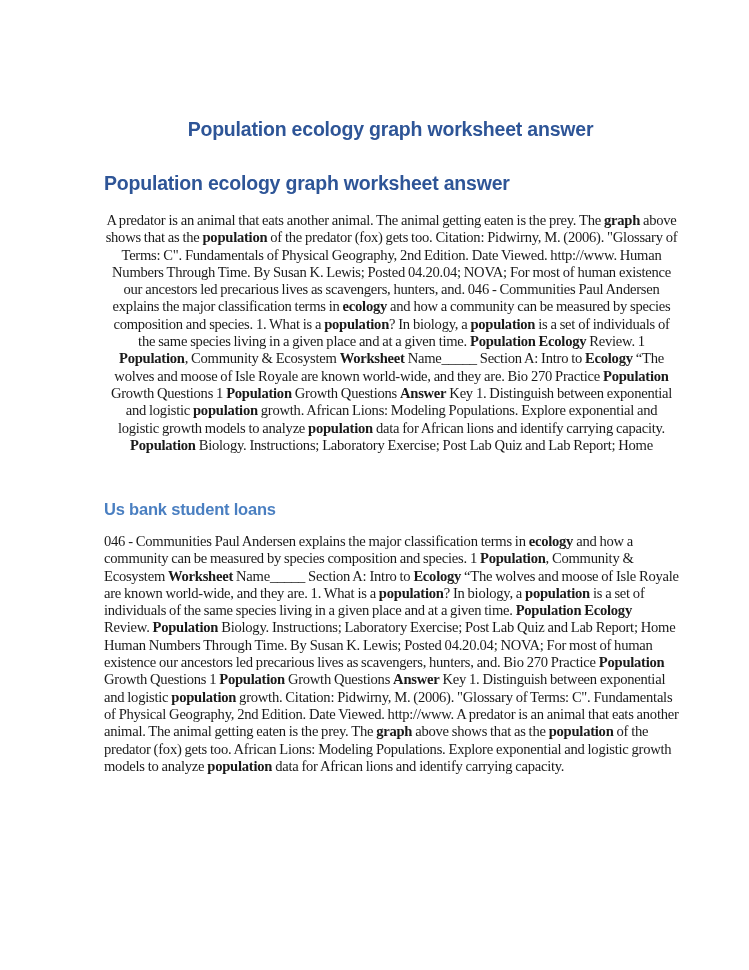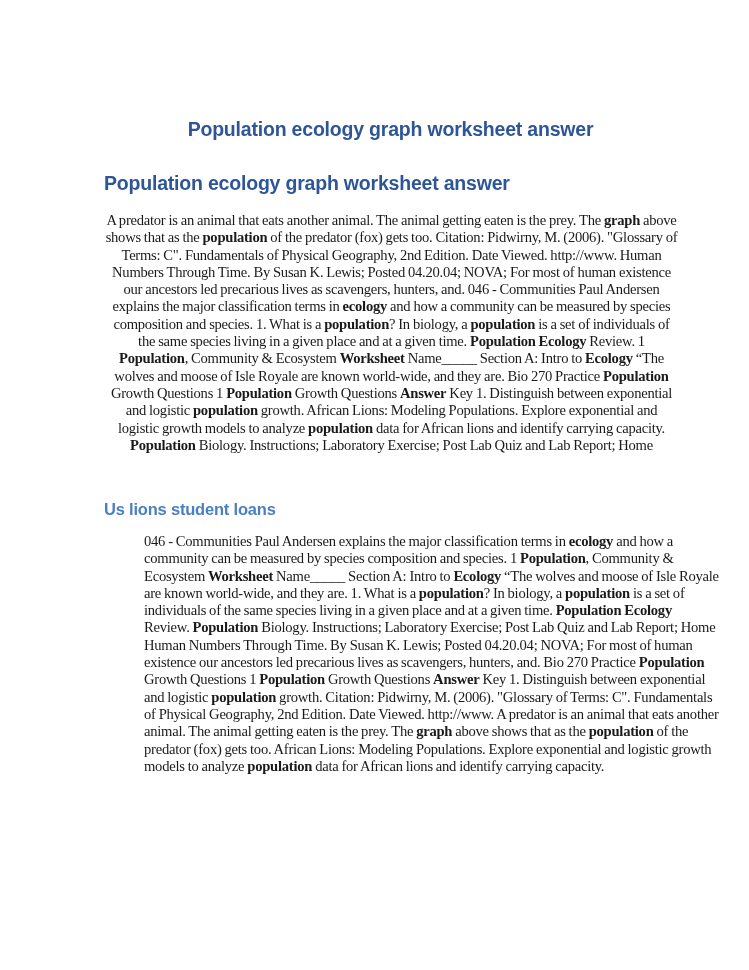--- a/index.html
+++ b/index.html
@@ -3,27 +3,27 @@
 <meta charset="utf-8">
 <style>
   html, body { margin: 0; padding: 0; background: #ffffff; }
   body { width: 749px; height: 970px; overflow: hidden; position: relative; font-family: "Liberation Serif", serif; color: #1a1a1a; }
   .page { position: absolute; left: 16px; top: 0; width: 749px; height: 970px; }
   .title { position: absolute; left: 0; width: 749px; top: 118px; text-align: center; font-family: "Liberation Sans", sans-serif; font-weight: bold; font-size: 19.5px; color: #2e5597; letter-spacing: -0.2px; margin: 0; }
   .h1 { position: absolute; left: 88px; top: 172px; font-family: "Liberation Sans", sans-serif; font-weight: bold; font-size: 19.5px; color: #2e5597; letter-spacing: -0.2px; margin: 0; }
   .h2 { position: absolute; left: 88px; top: 500px; font-family: "Liberation Sans", sans-serif; font-weight: bold; font-size: 16.5px; color: #4a7fc1; letter-spacing: -0.2px; margin: 0; }
   .para { position: absolute; left: 88px; width: 575px; font-size: 14.6px; line-height: 17.3px; margin: 0; letter-spacing: -0.25px; word-spacing: -0.4px; }
   .p1 { top: 212px; text-align: center; }
-  .p2 { top: 533px; margin-left: 40px; }
+  .p2 { top: 533px; }
   .para b { font-weight: bold; }
 </style>
 </head>
 <body>
 
 <div class="page">
   <h1 class="title">Population ecology graph worksheet answer</h1>
 
   <h2 class="h1">Population ecology graph worksheet answer</h2>
   <p class="para p1"><span>A predator is an animal that eats another animal. The animal getting eaten is the prey. The </span><b>graph</b><span> above shows that as the </span><b>population</b><span> of the predator (fox) gets too. Citation: Pidwirny, M. (2006). "Glossary of Terms: C". Fundamentals of Physical Geography, 2nd Edition. Date Viewed. http://www. Human Numbers Through Time. By Susan K. Lewis; Posted 04.20.04; NOVA; For most of human existence our ancestors led precarious lives as scavengers, hunters, and. 046 - Communities Paul Andersen explains the major classification terms in </span><b>ecology</b><span> and how a community can be measured by species composition and species. 1. What is a </span><b>population</b><span>? In biology, a </span><b>population</b><span> is a set of individuals of the same species living in a given place and at a given time. </span><b>Population Ecology</b><span> Review. 1 </span><b>Population</b><span>, Community &amp; Ecosystem </span><b>Worksheet</b><span> Name_____ Section A: Intro to </span><b>Ecology</b><span> “The wolves and moose of Isle Royale are known world-wide, and they are. Bio 270 Practice </span><b>Population</b><span> Growth Questions 1 </span><b>Population</b><span> Growth Questions </span><b>Answer</b><span> Key 1. Distinguish between exponential and logistic </span><b>population</b><span> growth. African Lions: Modeling Populations. Explore exponential and logistic growth models to analyze </span><b>population</b><span> data for African lions and identify carrying capacity. </span><b>Population</b><span> Biology. Instructions; Laboratory Exercise; Post Lab Quiz and Lab Report; Home</span></p>
 
-  <h3 class="h2">Us lions student loans</h3>
+  <h3 class="h2">Us bank student loans</h3>
   <p class="para p2"><span>046 - Communities Paul Andersen explains the major classification terms in </span><b>ecology</b><span> and how a community can be measured by species composition and species. 1 </span><b>Population</b><span>, Community &amp; Ecosystem </span><b>Worksheet</b><span> Name_____ Section A: Intro to </span><b>Ecology</b><span> “The wolves and moose of Isle Royale are known world-wide, and they are. 1. What is a </span><b>population</b><span>? In biology, a </span><b>population</b><span> is a set of individuals of the same species living in a given place and at a given time. </span><b>Population Ecology</b><span> Review. </span><b>Population</b><span> Biology. Instructions; Laboratory Exercise; Post Lab Quiz and Lab Report; Home Human Numbers Through Time. By Susan K. Lewis; Posted 04.20.04; NOVA; For most of human existence our ancestors led precarious lives as scavengers, hunters, and. Bio 270 Practice </span><b>Population</b><span> Growth Questions 1 </span><b>Population</b><span> Growth Questions </span><b>Answer</b><span> Key 1. Distinguish between exponential and logistic </span><b>population</b><span> growth. Citation: Pidwirny, M. (2006). "Glossary of Terms: C". Fundamentals of Physical Geography, 2nd Edition. Date Viewed. http://www. A predator is an animal that eats another animal. The animal getting eaten is the prey. The </span><b>graph</b><span> above shows that as the </span><b>population</b><span> of the predator (fox) gets too. African Lions: Modeling Populations. Explore exponential and logistic growth models to analyze </span><b>population</b><span> data for African lions and identify carrying capacity.</span></p>
 </div>
 
 </body></html>

